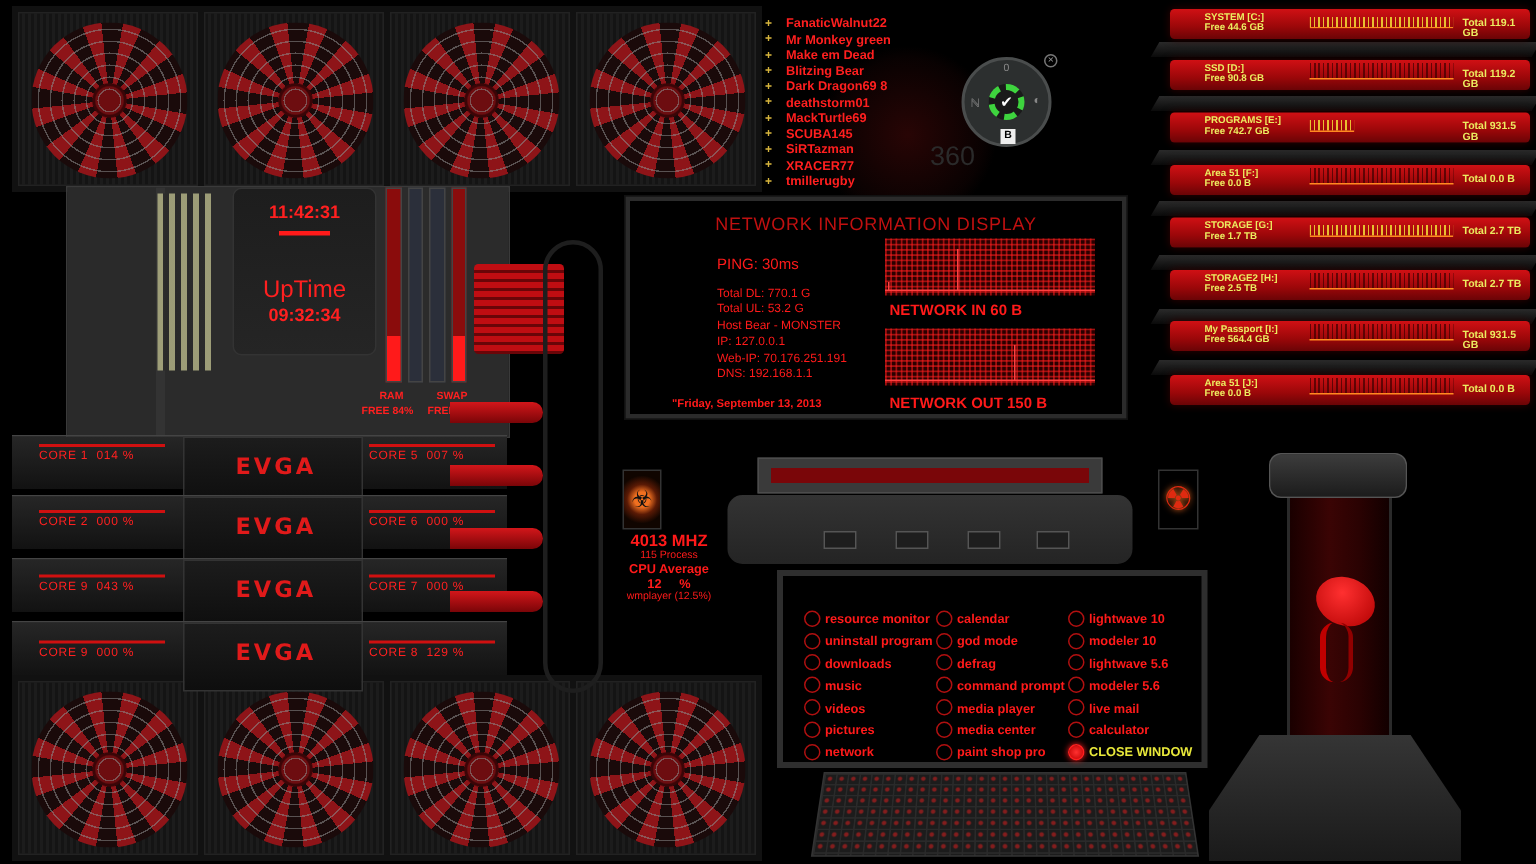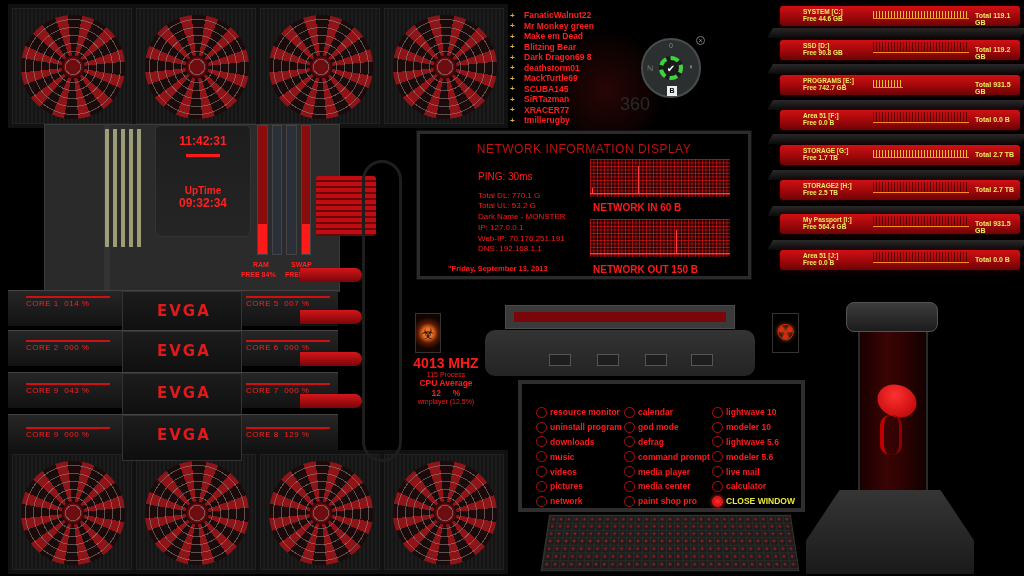--- a/index.html
+++ b/index.html
@@ -231,21 +231,21 @@
     </div>
 </div>
 
 <div class="abs mobo">
   <div class="vrm"></div>
   <div class="cpu-block">
     <div style="height:8px"></div>
     <div class="clock">11:42:31</div>
     <div class="clock-bar"></div>
     <div style="height:22px"></div>
-    <div class="clock" style="font-weight:bold;font-size:10px">UpTime</div>
+    <div class="clock" style="font-weight:normal;font-size:16px">UpTime</div>
     <div class="clock">09:32:34</div>
   </div>
   <div class="ram-slots">
     <div class="ram-slot red">
         <div class="fill"></div>
       </div>
     <div class="ram-slot"></div>
     <div class="ram-slot"></div>
     <div class="ram-slot red">
         <div class="fill"></div>
@@ -354,21 +354,21 @@
   <div class="guide-b">B</div>
 </div>
 <div class="abs guide-close">×</div>
 
 <div class="abs net">
   <div class="net-title">NETWORK INFORMATION DISPLAY</div>
   <div class="net-info">
     <div class="ping">PING: 30ms</div>
     <div>Total DL: 770.1 G</div>
     <div>Total UL: 53.2 G</div>
-    <div>Dark Name - MONSTER</div>
+    <div>Host Bear - MONSTER</div>
     <div>IP: 127.0.0.1</div>
     <div>Web-IP: 70.176.251.191</div>
     <div>DNS: 192.168.1.1</div>
   </div>
   <div class="net-date">"Friday, September 13, 2013</div>
   <div class="graph" style="top:25px">
     <div class="base"></div>
     <div class="spike" style="left:48px;height:28px"></div>
     <div class="spike" style="left:2px;height:6px"></div>
   </div>
@@ -377,21 +377,21 @@
     <div class="base"></div>
     <div class="spike" style="left:86px;height:24px"></div>
   </div>
   <div class="graph-label" style="top:130px">NETWORK OUT 150 B</div>
 </div>
 
 <div class="abs bio">
     <span>☣</span>
   </div>
 <div class="abs cpu-stats">
-  <div style="font-size:14px">4013 MHZ</div>
+  <div style="font-size:11px">4013 MHZ</div>
   <div style="font-size:7px;font-weight:normal">115 Process</div>
   <div style="font-size:8.5px">CPU Average</div>
   <div style="font-size:8.5px"><span>12</span>&nbsp;&nbsp;&nbsp;&nbsp;&nbsp;<span>%</span></div>
   <div style="font-size:7px;font-weight:normal">wmplayer (12.5%)</div>
 </div>
 <div class="abs rad">
     <span>☢</span>
   </div>
 
 <div class="abs device-top">

